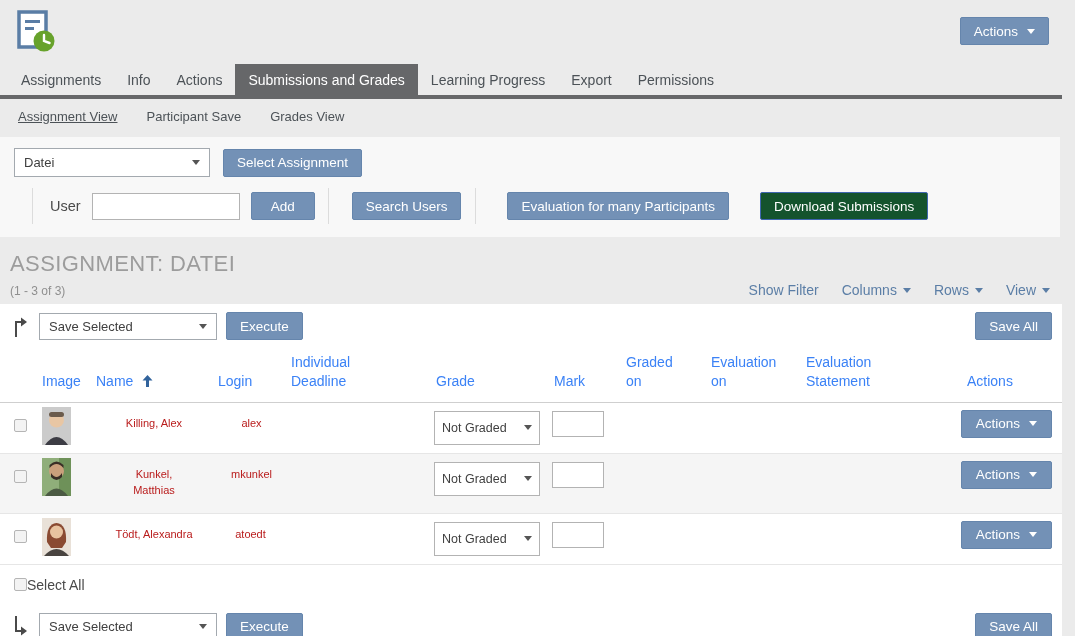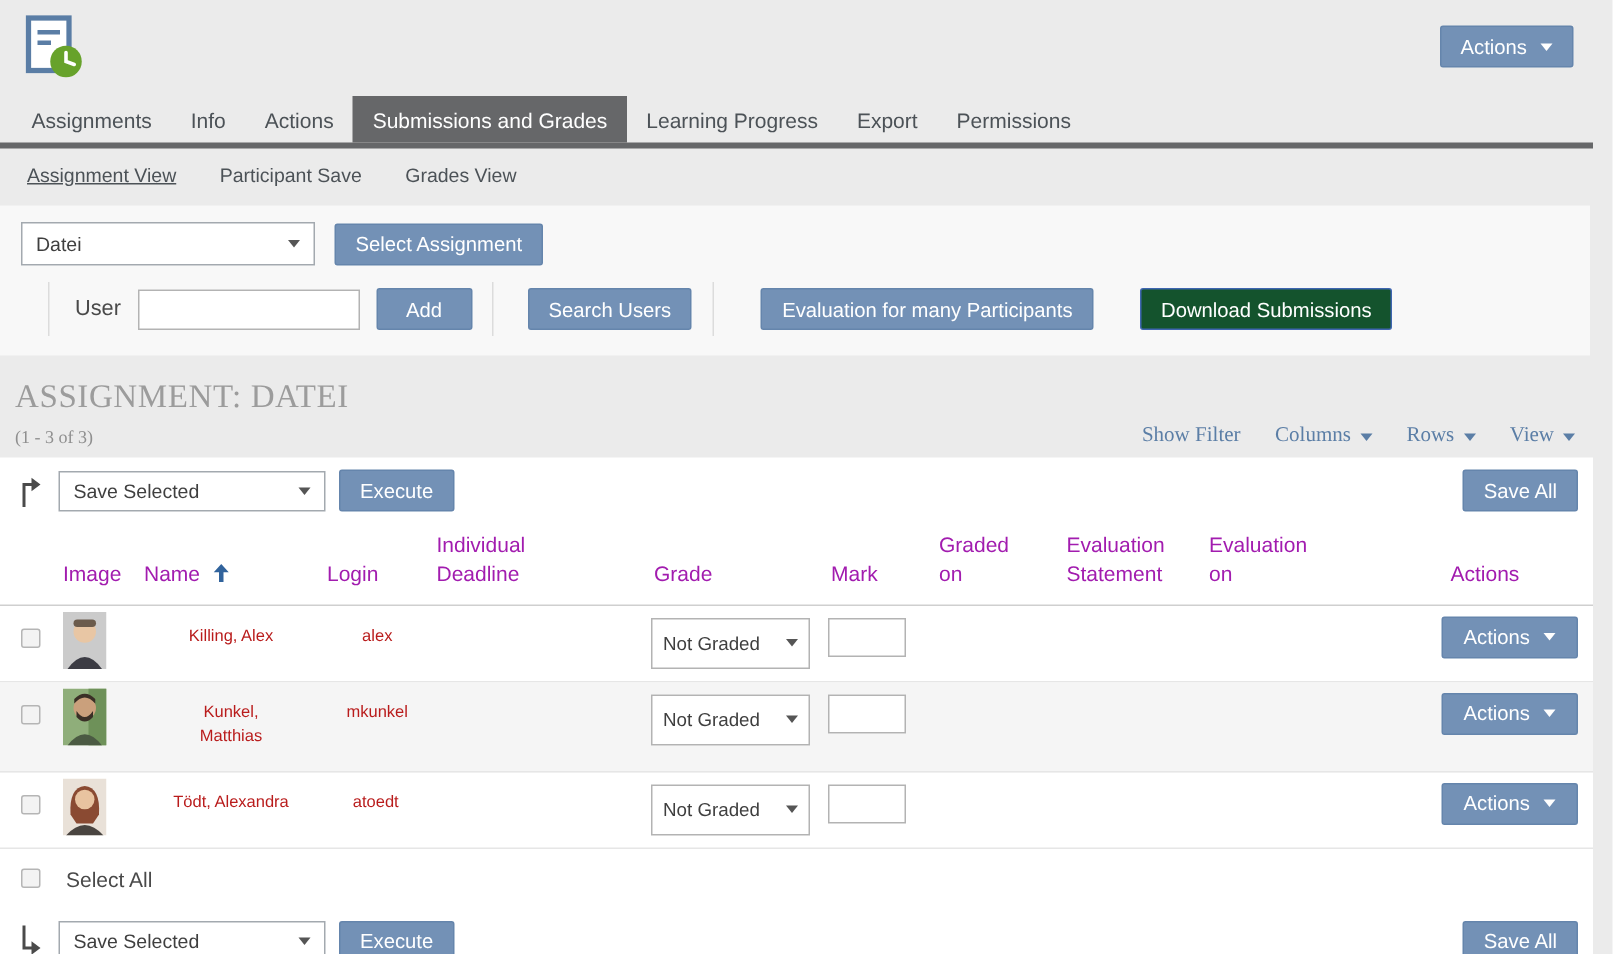--- a/index.html
+++ b/index.html
@@ -46,58 +46,58 @@
   .fselect {
     background:#fff; border:1px solid #a3a9af; height:29px;
     display:inline-flex; align-items:center; justify-content:space-between;
     padding:0 9px; font-size:13px; color:#3f3f3f; cursor:pointer;text-align:right;
   }
   .fselect .caret { color:#555; }
   .user-label { font-size:14.5px; color:#4a4a4a; margin:0 11px 0 17px; }
   .text-input { height:27px; border:1px solid #b3b3b3; background:#fff; font-size:13px; padding:0 6px; font-family:"Liberation Sans", sans-serif; }
 
   
-  .section-head { position:relative; padding:14px 0 6px 10px;font-family:Liberation Serif, serif; }
+  .section-head { position:relative; padding:14px 0 6px 10px; }
   .section-title { font-size:22px; font-weight:400; color:#9c9c9c; letter-spacing:0.4px; }
   .range { font-size:12px; color:#8f8f8f; margin-top:7px; }
   .table-links { position:absolute; right:12px; bottom:6px; display:flex; gap:23px; align-items:center; }
   .tlink { font-size:14px; color:#5b7ea6; cursor:pointer; display:inline-flex; align-items:center; gap:6px; }
   .tlink .caret { color:#5b7ea6; }
 
   
   .table-wrap { background:#ffffff; width:1062px; }
   .controls-row { display:flex; align-items:center; padding:8px 10px 7px 12px; }
   .controls-row .arrow-icon { margin-right:10px; }
   .controls-row .fselect { width:178px; height:27px; margin-right:9px; }
   .save-all { margin-left:auto; }
 
   .grid {
     display:grid;
     grid-template-columns:40px 54px 122px 73px 145px 118px 72px 85px 95px 155px 103px;
   }
   .thead { align-items:end; padding-top:6px; border-bottom:1px solid #cfcfcf; }
-  .th { font-size:14px; color:#a21caf; padding:0 4px 11px 2px; line-height:1.35; }
+  .th { font-size:14px; color:#3b82f6; padding:0 4px 11px 2px; line-height:1.35; }
   .th .hwrap { display:inline-block; }
   .row { border-bottom:1px solid #e6e6e6; align-items:start; }
   .row.alt { background:#f5f5f5; }
   .checkbox {
     width:13px; height:13px; border:1px solid #b5b5b5; background:#f3f3f3;
     border-radius:2px; display:inline-block; cursor:pointer;
   }
   .cell-cb { padding:15px 0 0 14px; }
   .cell-img { padding:4px 0 4px 2px; }
   .avatar { width:29px; height:38px; display:block; }
   .cell-name, .cell-login { font-size:11px; color:#b91c1c; padding:13px 4px 10px 2px; line-height:1.45;text-align:center; }
   .cell-grade { padding:8px 0 8px 0; }
   .grade-select { width:106px; height:25px; font-size:12.5px; border-color:#b3b3b3; padding:16px 7px; }
   .cell-mark { padding:8px 0; }
   .mark-input { width:52px; height:26px; }
   .cell-actions { padding:7px 10px 7px 0; display:flex; justify-content:flex-end; }
 
-  .selectall-row { display:flex; align-items:center; gap:17px; padding:12px 0 11px 14px; }
+  .selectall-row { display:flex; align-items:center; padding:12px 0 11px 14px; }
   .selectall-label { font-size:14px; color:#4a4a4a; }
   .bottom-controls { padding:9px 10px 15px 12px; }
 </style>
 </head>
 <body>
 
 <div class="page">
 
   <div class="header">
     <svg class="app-icon" viewBox="0 0 46 46">
@@ -194,22 +194,22 @@
         <span>Name</span>
         <svg width="11" height="12" viewBox="0 0 11 12" style="vertical-align:-1px; margin-left:5px;">
           <path d="M5.5 0 L10.5 5.5 L7 5.5 L7 12 L4 12 L4 5.5 L0.5 5.5 Z" fill="#31639c"></path>
         </svg>
       </div>
       <div class="th">Login</div>
       <div class="th"><span class="hwrap" style="max-width:82px;">Individual Deadline</span></div>
       <div class="th">Grade</div>
       <div class="th">Mark</div>
       <div class="th"><span class="hwrap" style="max-width:56px;">Graded on</span></div>
+      <div class="th"><span class="hwrap" style="max-width:78px;">Evaluation on</span></div>
       <div class="th"><span class="hwrap" style="max-width:82px;">Evaluation Statement</span></div>
-      <div class="th"><span class="hwrap" style="max-width:78px;">Evaluation on</span></div>
       <div class="th" style="padding-left:8px;">Actions</div>
     </div>
 
     <div class="grid row" style="min-height:45px;">
       <div class="cell-cb"><span class="checkbox"></span></div>
       <div class="cell-img">
         <svg class="avatar" viewBox="0 0 29 38">
           <rect width="29" height="38" fill="#cbcbcb"></rect>
           <circle cx="14.5" cy="13" r="7.5" fill="#e8c6a4"></circle>
           <path d="M3 38 Q14.5 22 26 38 Z" fill="#3c3c44"></path>

